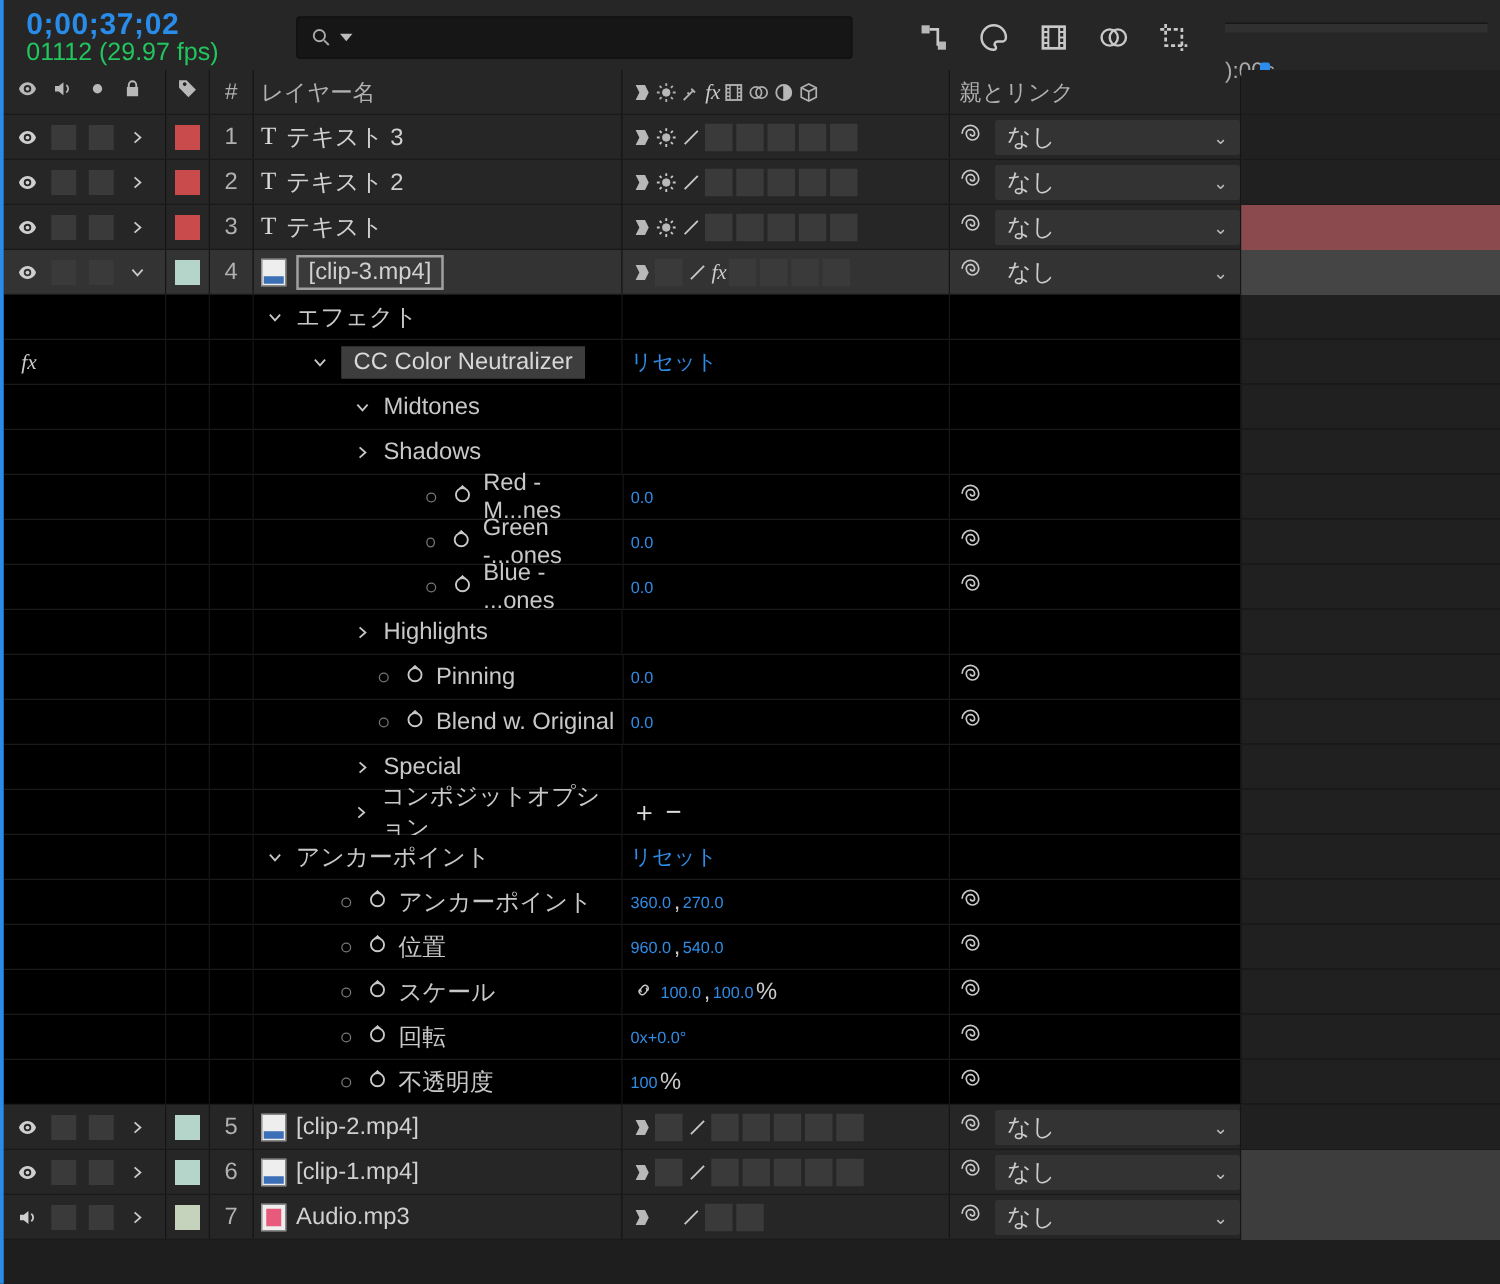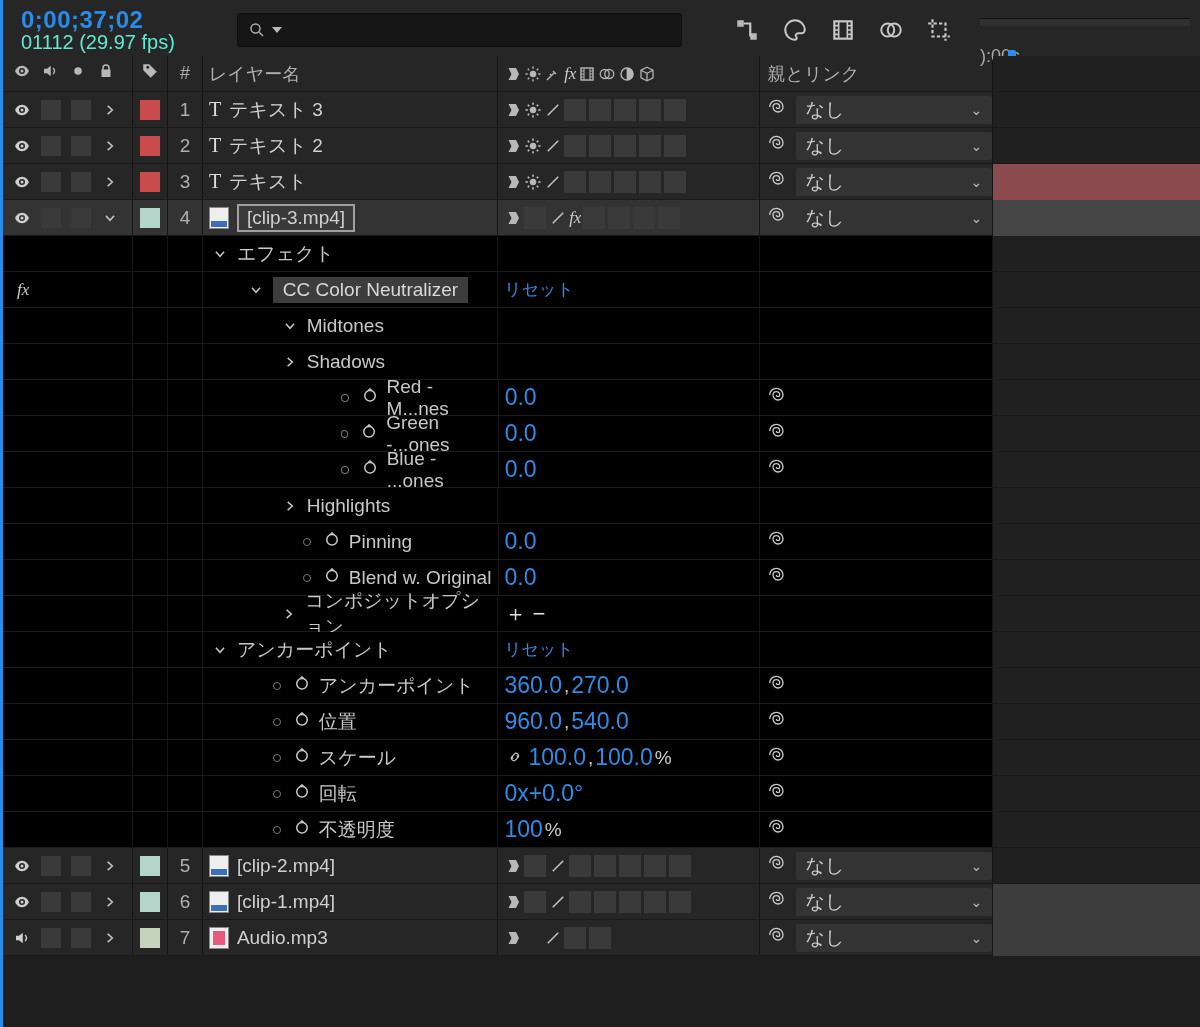--- a/index.html
+++ b/index.html
@@ -19,21 +19,21 @@
   .topbar {
     display: flex;
     align-items: center;
     height: 56px;
     padding: 4px 10px 0 18px;
     background: #262626;
     gap: 28px;
   }
   .timecode-block { display: flex; flex-direction: column; line-height: 1.05; width: 200px; }
   .timecode { color: #288ce8; font-size: 24px; font-weight: 600; letter-spacing: 0.5px; }
-  .frames { color: #5eead4; font-size: 20px; }
+  .frames { color: #22c55e; font-size: 20px; }
   .search {
     flex: none;
     width: 445px;
     height: 34px;
     background: #161616;
     border: 1px solid #0e0e0e;
     border-radius: 3px;
     display: flex;
     align-items: center;
     padding: 0 10px;
@@ -108,21 +108,21 @@
     color: #ccc;
     border-radius: 2px;
     text-align: center;
   }
   .chev { font-size: 14px; color:#bbb; }
   .row .col-switches .eye svg { fill: #cfcfcf; }
   .row.prop { background: #000000; }
   .row.prop .col-switches, .row.prop .col-label, .row.prop .col-num { }
   .stopwatch svg { width: 18px; height: 18px; fill:#b8b8b8;}
   .nokey { width: 8px; height: 8px; border-radius:50%; border:1px solid #777; display:inline-block; margin-right:4px;}
-  .blueval { color: #2f8ce6; font-size: 23px; }
+  .blueval { color: #2f8ce6; font-size: 13px; }
   .resetlnk { color: #2f8ce6; font-size: 17px; }
   .fx-badge { font-style: italic; font-family: Georgia, serif; color:#ccc; font-size:17px;}
   .effect-name {
     background: #3d3d3d;
     padding: 2px 10px;
     color: #d8d8d8;
   }
   .spiral svg { width:20px; height:20px; fill:none; stroke:#b8b8b8; stroke-width:1.6;}
   .tl-bar { position:absolute; left:0; right:0; height:36px; }
   .tl-bar.red { background:#8a4a4e; }
@@ -804,20 +804,42 @@
     <div class="divider"></div>
     <div class="col-parent">
         <span class="spiral"><svg viewBox="0 0 24 24">
             <use href="#i-spiral"></use>
           </svg></span>
       </div>
     <div class="divider"></div>
       <div class="col-tl"></div>
   </div>
 
+  <div class="row prop">
+    <div class="col-switches"></div>
+      <div class="divider"></div>
+      <div class="col-label"></div>
+      <div class="divider"></div>
+      <div class="col-num"></div>
+      <div class="divider"></div>
+    <div class="col-name" style="padding-left:78px">
+      <span class="twirl">
+          <svg viewBox="0 0 24 24" style="stroke:#bbb">
+            <use href="#i-chevr"></use>
+          </svg>
+        </span>
+      <span>Special</span>
+    </div>
+      <div class="divider"></div>
+      <div class="col-modes"></div>
+      <div class="divider"></div>
+      <div class="col-parent"></div>
+      <div class="divider"></div>
+      <div class="col-tl"></div>
+  </div>
 
   <div class="row prop">
     <div class="col-switches"></div>
       <div class="divider"></div>
       <div class="col-label"></div>
       <div class="divider"></div>
       <div class="col-num"></div>
       <div class="divider"></div>
     <div class="col-name" style="padding-left:78px">
       <span class="twirl">

